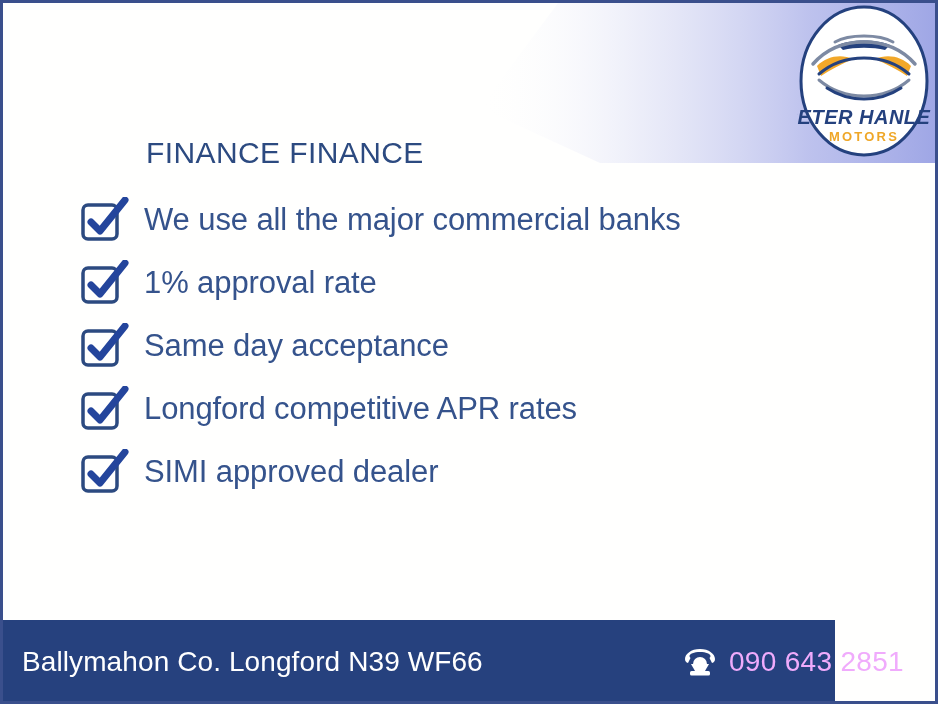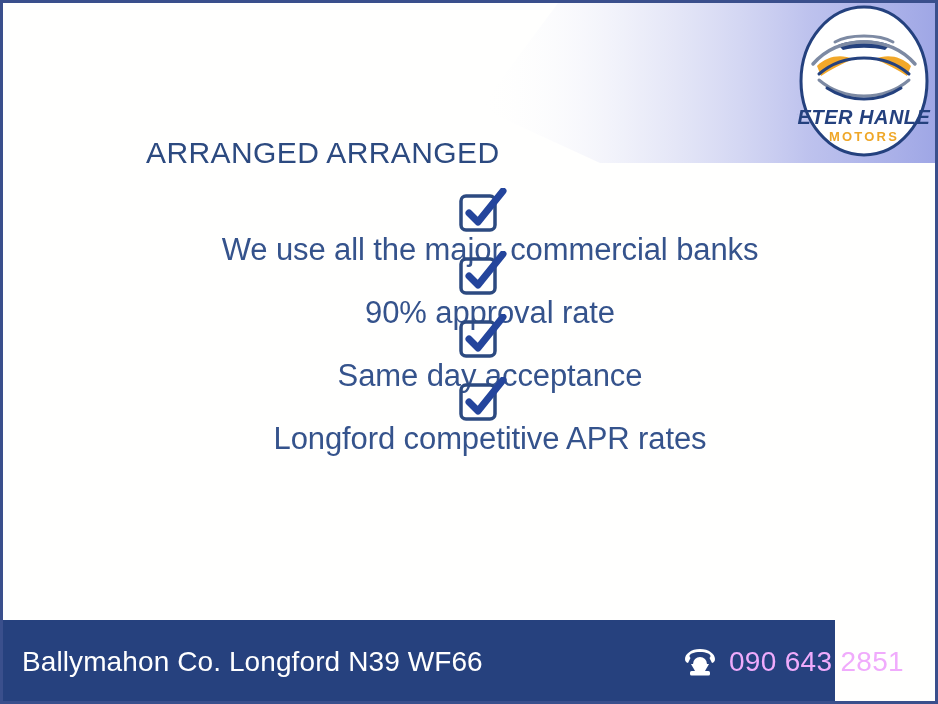--- a/index.html
+++ b/index.html
@@ -72,21 +72,20 @@
     position: absolute;
     left: 80px;
     top: 188px;
     width: 820px;
     z-index: 10;
   }
   .check-row {
     display: flex;
     align-items: center;
     height: 63px;
-    flex-direction: column;
   }
   .check-box-icon {
     flex: 0 0 auto;
     width: 50px;
     height: 46px;
     margin-right: 14px;
   }
   .check-label {
     font-size: 31px;
     font-weight: 400;
@@ -166,57 +165,64 @@
     <path d="M16 60 C30 44 48 38 67 38 C86 38 104 44 118 60" fill="none" stroke="#7d8aa3" stroke-width="3.5" stroke-linecap="round"></path>
     <path d="M22 70 C36 58 50 54 67 54 C84 54 98 58 112 70" fill="none" stroke="#24417e" stroke-width="3" stroke-linecap="round"></path>
 
     <path d="M22 76 C36 88 50 92 67 92 C84 92 98 88 112 76" fill="none" stroke="#7d8aa3" stroke-width="3" stroke-linecap="round"></path>
     <path d="M30 84 C42 92 54 95 67 95 C80 95 92 92 104 84" fill="none" stroke="#24417e" stroke-width="3" stroke-linecap="round"></path>
 
     <text x="67" y="120" text-anchor="middle" font-family="'Liberation Sans', sans-serif" font-size="20" font-weight="bold" font-style="italic" letter-spacing="0.5" fill="#24417e">PETER HANLEY</text>
     <text x="67" y="137" text-anchor="middle" font-family="'Liberation Sans', sans-serif" font-size="13" font-weight="bold" letter-spacing="2.2" fill="#efa728">MOTORS</text>
   </svg>
 
-  <div class="headline">ARRANGED ARRANGED</div>
+  <div class="headline">FINANCE FINANCE</div>
 
   <div class="checklist">
 
     <div class="check-row">
       <svg class="check-box-icon" viewBox="0 0 50 46">
         <rect x="3" y="8" width="34" height="34" rx="5" ry="5" fill="none" stroke="#2c4a80" stroke-width="3.5"></rect>
         <path d="M11 25 L20 34 L45 3" fill="none" stroke="#24459c" stroke-width="7" stroke-linecap="round" stroke-linejoin="round"></path>
       </svg>
       <span class="check-label">We use all the major commercial banks</span>
     </div>
 
     <div class="check-row">
       <svg class="check-box-icon" viewBox="0 0 50 46">
         <rect x="3" y="8" width="34" height="34" rx="5" ry="5" fill="none" stroke="#2c4a80" stroke-width="3.5"></rect>
         <path d="M11 25 L20 34 L45 3" fill="none" stroke="#24459c" stroke-width="7" stroke-linecap="round" stroke-linejoin="round"></path>
       </svg>
-      <span class="check-label">90% approval rate</span>
+      <span class="check-label">1% approval rate</span>
     </div>
 
     <div class="check-row">
       <svg class="check-box-icon" viewBox="0 0 50 46">
         <rect x="3" y="8" width="34" height="34" rx="5" ry="5" fill="none" stroke="#2c4a80" stroke-width="3.5"></rect>
         <path d="M11 25 L20 34 L45 3" fill="none" stroke="#24459c" stroke-width="7" stroke-linecap="round" stroke-linejoin="round"></path>
       </svg>
       <span class="check-label">Same day acceptance</span>
     </div>
 
 
     <div class="check-row">
       <svg class="check-box-icon" viewBox="0 0 50 46">
         <rect x="3" y="8" width="34" height="34" rx="5" ry="5" fill="none" stroke="#2c4a80" stroke-width="3.5"></rect>
         <path d="M11 25 L20 34 L45 3" fill="none" stroke="#24459c" stroke-width="7" stroke-linecap="round" stroke-linejoin="round"></path>
       </svg>
       <span class="check-label">Longford competitive APR rates</span>
     </div>
 
+    <div class="check-row">
+      <svg class="check-box-icon" viewBox="0 0 50 46">
+        <rect x="3" y="8" width="34" height="34" rx="5" ry="5" fill="none" stroke="#2c4a80" stroke-width="3.5"></rect>
+        <path d="M11 25 L20 34 L45 3" fill="none" stroke="#24459c" stroke-width="7" stroke-linecap="round" stroke-linejoin="round"></path>
+      </svg>
+      <span class="check-label">SIMI approved dealer</span>
+    </div>
 
   </div>
 
   <div class="footer">
     <div class="footer-address">Ballymahon Co. Longford N39 WF66</div>
 
     <div class="footer-phone">
       <svg class="phone-icon" viewBox="0 0 34 30">
         <path d="M17 2 C8 2 2 7 2 12 C2 14 3 15.5 5 16 L7.5 11 C6.8 10.4 6.5 9.7 6.5 9 C6.5 6.7 11 5 17 5 C23 5 27.5 6.7 27.5 9 C27.5 9.7 27.2 10.4 26.5 11 L29 16 C31 15.5 32 14 32 12 C32 7 26 2 17 2 Z" fill="#ffffff"></path>
         <circle cx="17" cy="17" r="7" fill="#ffffff"></circle>

